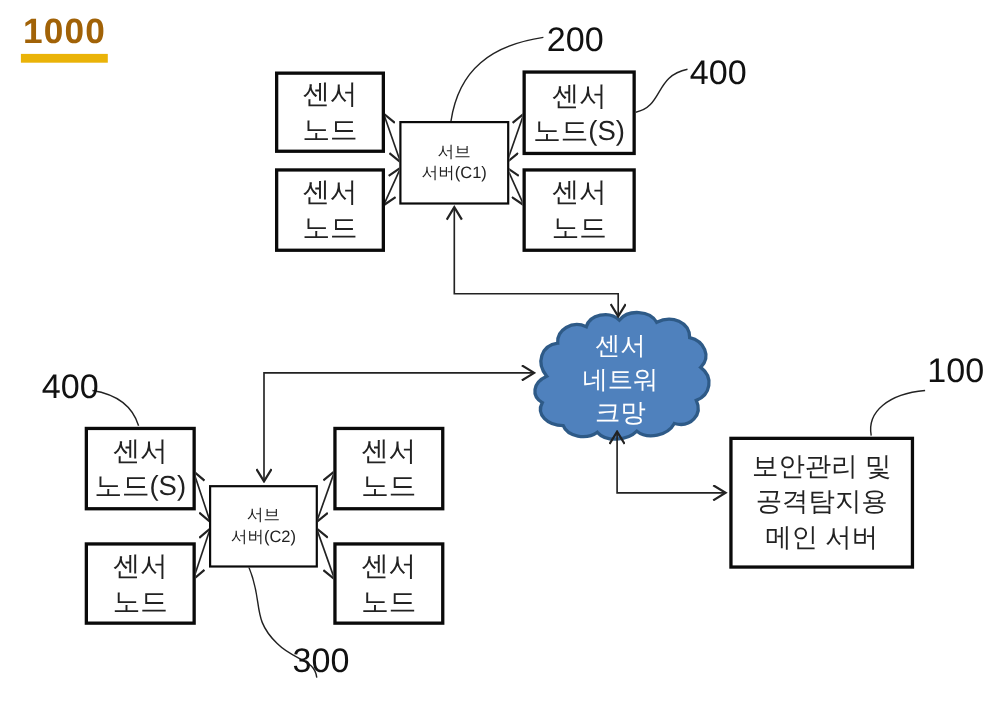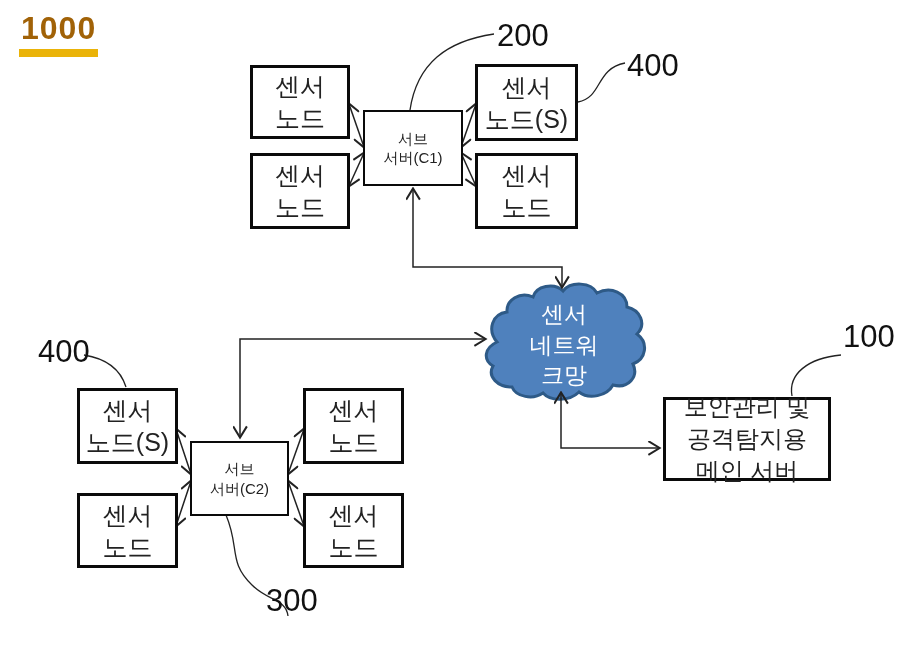--- a/index.html
+++ b/index.html
@@ -94,21 +94,21 @@
 노드(S)</div>
   <div class="box node" style="left:77px;top:493px;width:101px;height:75px;">센서
 노드</div>
   <div class="box sub" style="left:190px;top:441px;width:99px;height:75px;">서브
 서버(C2)</div>
   <div class="box node" style="left:303px;top:388px;width:101px;height:76px;">센서
 노드</div>
   <div class="box node" style="left:303px;top:493px;width:101px;height:75px;">센서
 노드</div>
 
-  <div class="box main" style="left:663px;top:397px;width:168px;height:84px;">보안관리 및
+  <div class="box main" style="left:663px;top:397px;width:168px;height:120px;">보안관리 및
 공격탐지용
 메인 서버</div>
 
   <div class="cloud-label">센서
 네트워
 크망</div>
 
   <div class="num" style="left:497px;top:18px;">200</div>
   <div class="num" style="left:627px;top:48px;">400</div>
   <div class="num" style="left:38px;top:334px;">400</div>

